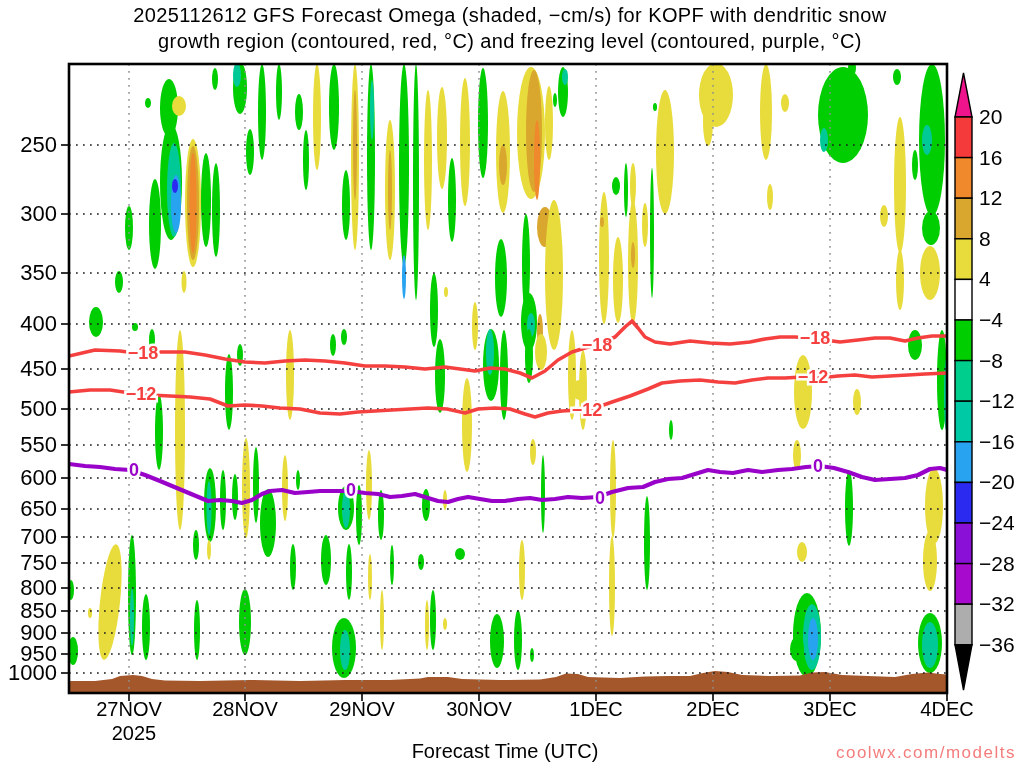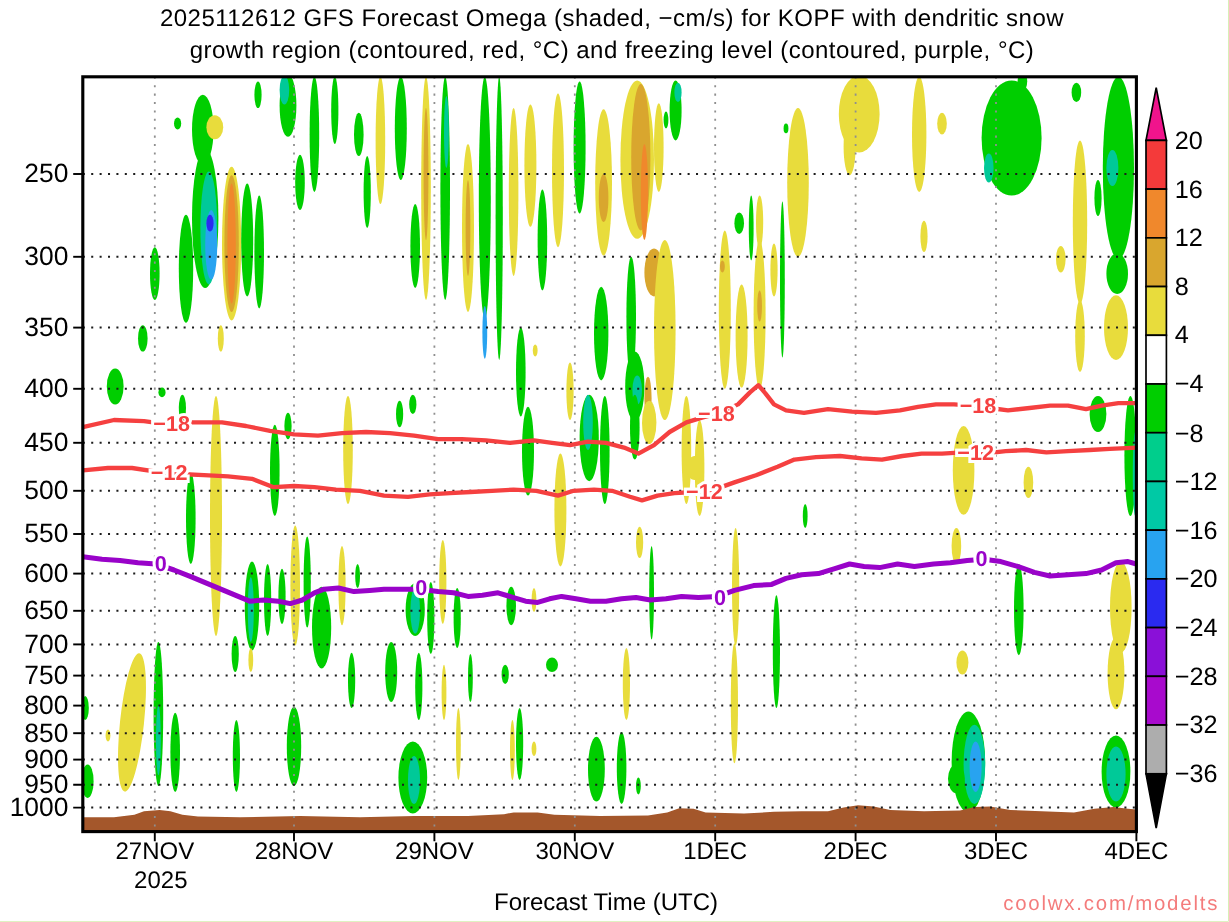--- a/index.html
+++ b/index.html
@@ -1,16 +1,16 @@
 <!DOCTYPE html>
 <html><head>
 <meta charset="utf-8">
 <style>
   html,body{margin:0;padding:0;background:#fff}
-  .wrap{position:relative;width:1024px;height:768px;background:#84cc16;overflow:hidden;
+  .wrap{position:relative;width:1024px;height:768px;background:#15803d;overflow:hidden;
         font-family:"Liberation Sans",sans-serif}
   svg{position:absolute;left:0;top:0}
   text{font-family:"Liberation Sans",sans-serif;fill:#000}
   .ttl{font-size:20px;letter-spacing:.4px;text-anchor:middle}
   .yl{font-size:22px;text-anchor:end}
   .xl{font-size:20px;text-anchor:middle}
   .cbl{font-size:21px}
   .axt{font-size:20px;text-anchor:middle}
   .wm{font-size:17px;letter-spacing:1.5px;fill:#F47C7C;text-anchor:end}
   .cl{font-size:18px;font-weight:bold;paint-order:stroke;stroke:#fff;stroke-width:5px;text-anchor:middle}

